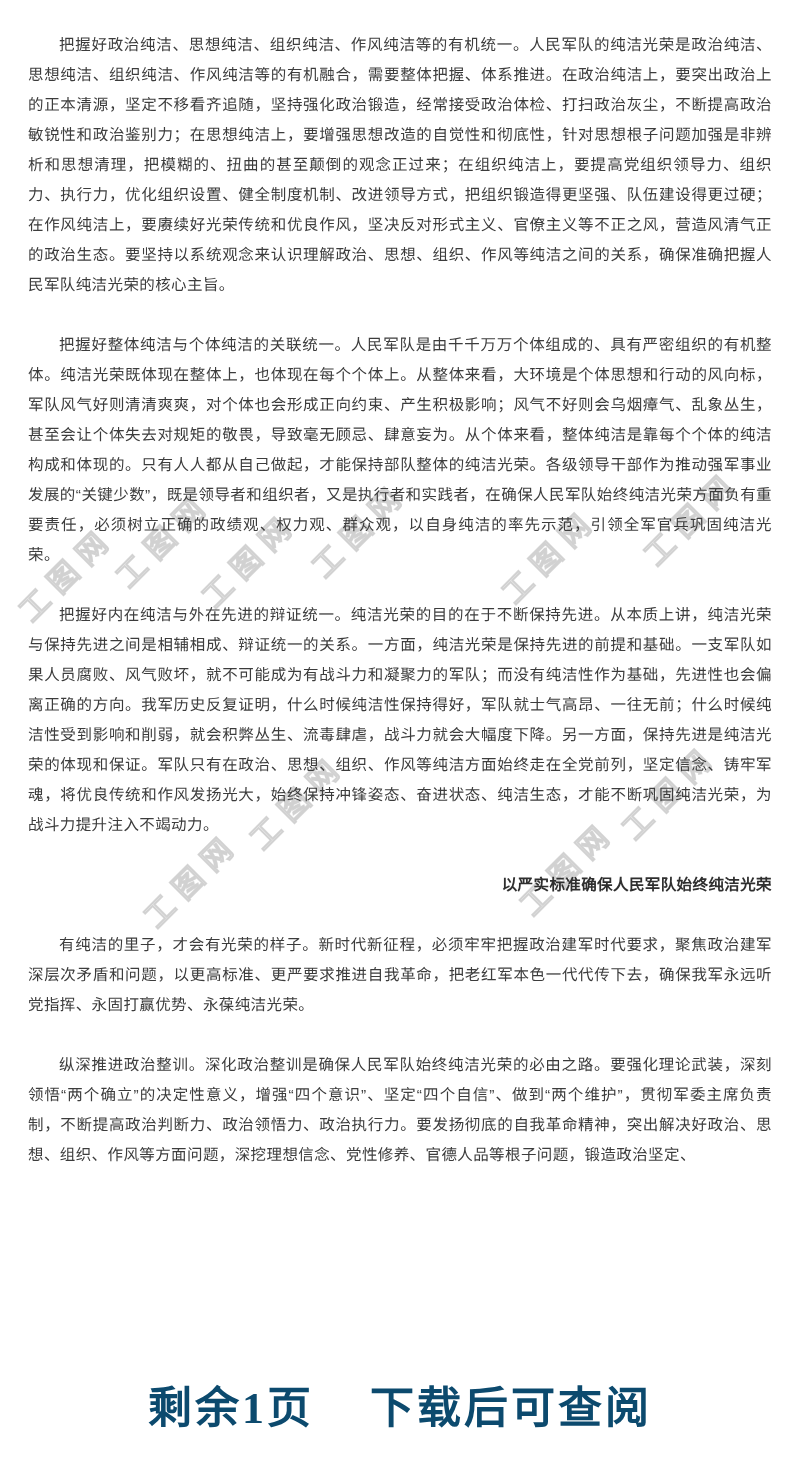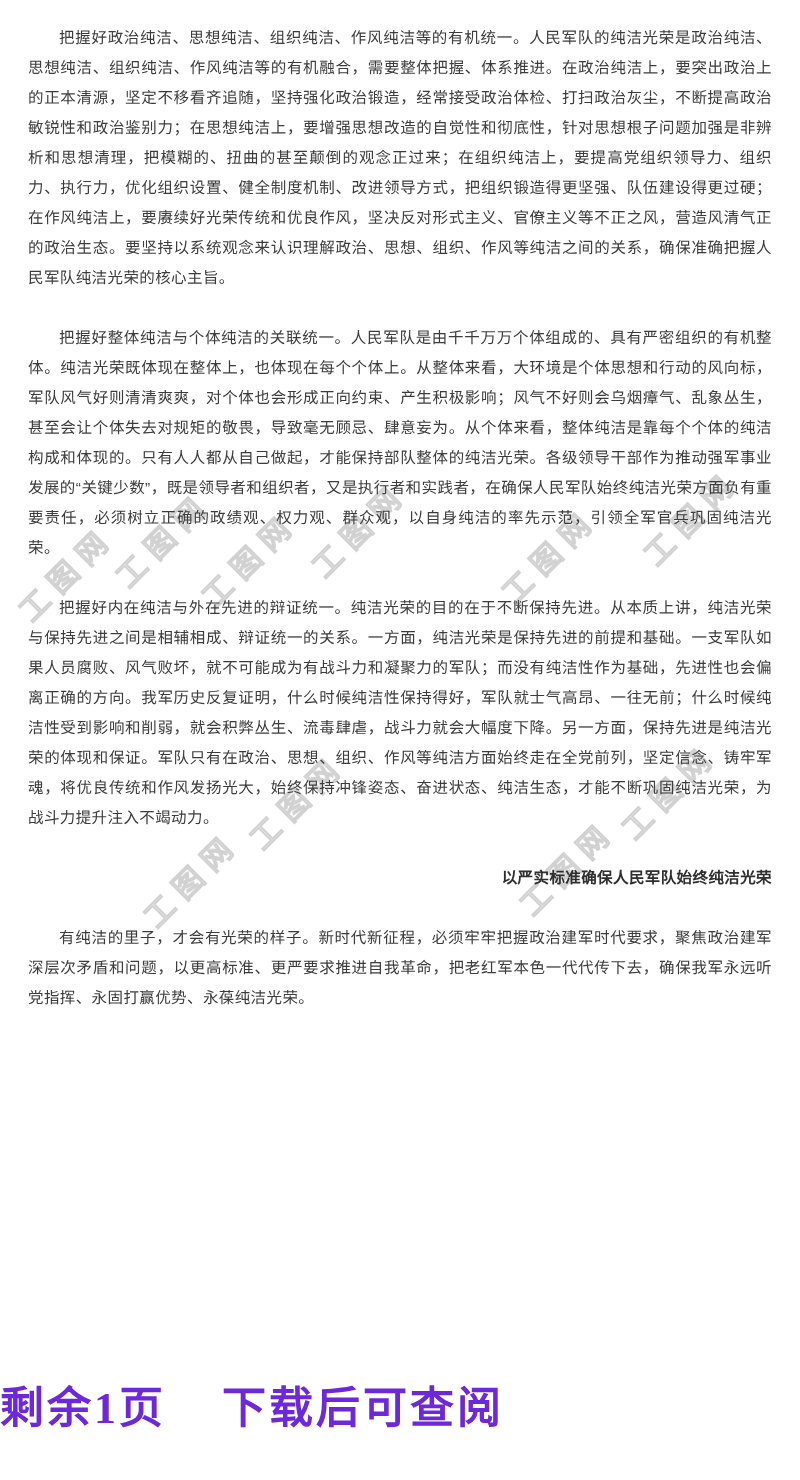--- a/index.html
+++ b/index.html
@@ -32,21 +32,21 @@
   }
   .content {
     position: absolute;
     top: 0;
     left: 0;
     right: 0;
     padding: 23px 28px 0 28px;
     z-index: 2;
   }
   .content p.paragraph {
-    margin: 0 0 30px 0;
+    margin: 7px 0 30px 0;
     font-size: 15.5px;
     line-height: 30px;
     letter-spacing: 0.4px;
     color: #3c3c3c;
     text-align: justify;
     text-indent: 2em;
   }
   .content h2.heading {
     margin: 0 0 30px 0;
     font-size: 15.5px;
@@ -55,27 +55,27 @@
     color: #2f2f2f;
     font-weight: bold;
     text-align: right;
     text-indent: 2em;
   }
   .footer-banner {
     position: absolute;
     top: 1372px;
     left: 0;
     width: 100%;
-    text-align: left;
+    text-align: center;
     z-index: 2;
     font-family: "Liberation Serif", serif;
     font-weight: bold;
     font-size: 44px;
     letter-spacing: 3px;
-    color: #6d28d9;
+    color: #0c4a6e;
   }
   .footer-banner .spacer {
     display: inline-block;
     width: 56px;
   }
 </style>
 </head>
 <body>
 
 <div class="watermark-layer" id="watermarks">
@@ -90,17 +90,18 @@
     <span class="watermark" style="left: 566px; top: 866px;">工图网</span>
     <span class="watermark" style="left: 668px; top: 790px;">工图网</span>
   </div>
 
 <div class="content" id="content">
     <p class="paragraph">把握好政治纯洁、思想纯洁、组织纯洁、作风纯洁等的有机统一。人民军队的纯洁光荣是政治纯洁、思想纯洁、组织纯洁、作风纯洁等的有机融合，需要整体把握、体系推进。在政治纯洁上，要突出政治上的正本清源，坚定不移看齐追随，坚持强化政治锻造，经常接受政治体检、打扫政治灰尘，不断提高政治敏锐性和政治鉴别力；在思想纯洁上，要增强思想改造的自觉性和彻底性，针对思想根子问题加强是非辨析和思想清理，把模糊的、扭曲的甚至颠倒的观念正过来；在组织纯洁上，要提高党组织领导力、组织力、执行力，优化组织设置、健全制度机制、改进领导方式，把组织锻造得更坚强、队伍建设得更过硬；在作风纯洁上，要赓续好光荣传统和优良作风，坚决反对形式主义、官僚主义等不正之风，营造风清气正的政治生态。要坚持以系统观念来认识理解政治、思想、组织、作风等纯洁之间的关系，确保准确把握人民军队纯洁光荣的核心主旨。</p>
     <p class="paragraph">把握好整体纯洁与个体纯洁的关联统一。人民军队是由千千万万个体组成的、具有严密组织的有机整体。纯洁光荣既体现在整体上，也体现在每个个体上。从整体来看，大环境是个体思想和行动的风向标，军队风气好则清清爽爽，对个体也会形成正向约束、产生积极影响；风气不好则会乌烟瘴气、乱象丛生，甚至会让个体失去对规矩的敬畏，导致毫无顾忌、肆意妄为。从个体来看，整体纯洁是靠每个个体的纯洁构成和体现的。只有人人都从自己做起，才能保持部队整体的纯洁光荣。各级领导干部作为推动强军事业发展的“关键少数”，既是领导者和组织者，又是执行者和实践者，在确保人民军队始终纯洁光荣方面负有重要责任，必须树立正确的政绩观、权力观、群众观，以自身纯洁的率先示范，引领全军官兵巩固纯洁光荣。</p>
     <p class="paragraph">把握好内在纯洁与外在先进的辩证统一。纯洁光荣的目的在于不断保持先进。从本质上讲，纯洁光荣与保持先进之间是相辅相成、辩证统一的关系。一方面，纯洁光荣是保持先进的前提和基础。一支军队如果人员腐败、风气败坏，就不可能成为有战斗力和凝聚力的军队；而没有纯洁性作为基础，先进性也会偏离正确的方向。我军历史反复证明，什么时候纯洁性保持得好，军队就士气高昂、一往无前；什么时候纯洁性受到影响和削弱，就会积弊丛生、流毒肆虐，战斗力就会大幅度下降。另一方面，保持先进是纯洁光荣的体现和保证。军队只有在政治、思想、组织、作风等纯洁方面始终走在全党前列，坚定信念、铸牢军魂，将优良传统和作风发扬光大，始终保持冲锋姿态、奋进状态、纯洁生态，才能不断巩固纯洁光荣，为战斗力提升注入不竭动力。</p>
     <h2 class="heading">以严实标准确保人民军队始终纯洁光荣</h2>
     <p class="paragraph">有纯洁的里子，才会有光荣的样子。新时代新征程，必须牢牢把握政治建军时代要求，聚焦政治建军深层次矛盾和问题，以更高标准、更严要求推进自我革命，把老红军本色一代代传下去，确保我军永远听党指挥、永固打赢优势、永葆纯洁光荣。</p>
+    <p class="paragraph">纵深推进政治整训。深化政治整训是确保人民军队始终纯洁光荣的必由之路。要强化理论武装，深刻领悟“两个确立”的决定性意义，增强“四个意识”、坚定“四个自信”、做到“两个维护”，贯彻军委主席负责制，不断提高政治判断力、政治领悟力、政治执行力。要发扬彻底的自我革命精神，突出解决好政治、思想、组织、作风等方面问题，深挖理想信念、党性修养、官德人品等根子问题，锻造政治坚定、</p>
   </div>
 
 <div class="footer-banner">
   <span>剩余1页</span><span class="spacer"></span><span>下载后可查阅</span>
 </div>
 
 </body></html>

